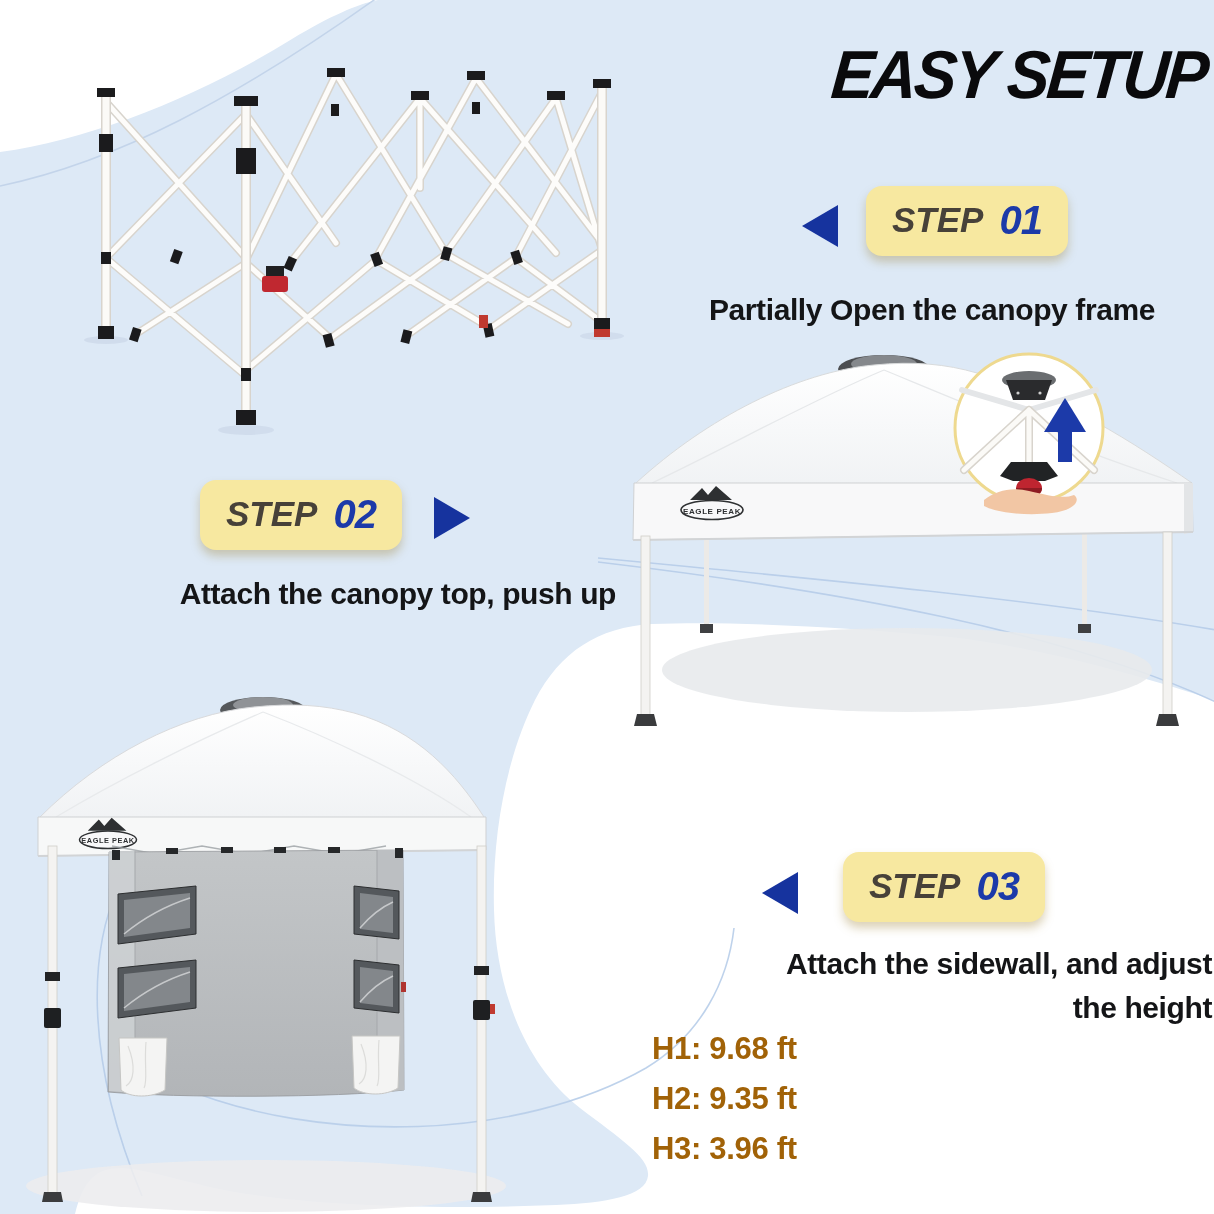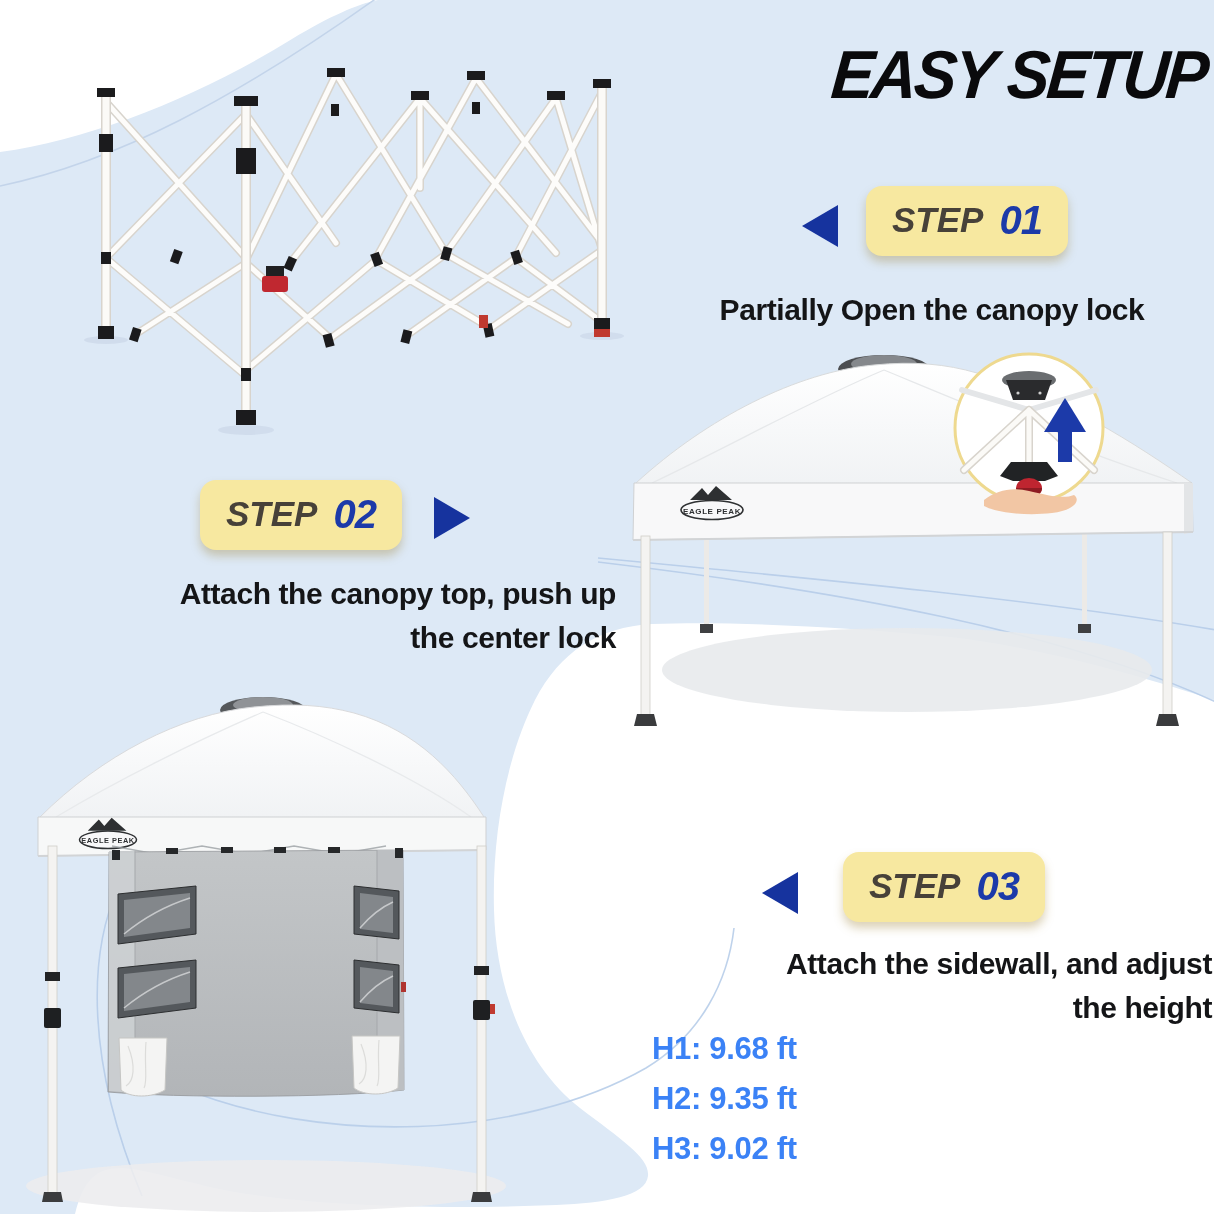--- a/index.html
+++ b/index.html
@@ -14,21 +14,21 @@
   
   .badge{display:inline-flex;align-items:center;gap:16px;background:#f7e8a0;
          border-radius:16px;padding:8px 26px 10px 26px;
          box-shadow:0 6px 10px rgba(155,125,50,.35);}
   .badge .step-word{font-size:35px;font-weight:bold;font-style:italic;color:#474139;letter-spacing:0px;}
   .badge .step-num{font-size:40px;font-weight:bold;font-style:italic;color:#1c3aa9;letter-spacing:-1px;line-height:52px;}
   .arrow{width:36px;height:42px;}
   
   .caption{font-size:30px;font-weight:bold;color:#141517;letter-spacing:-0.4px;line-height:44px;text-align:right;}
   .caption.center{text-align:center;}
-  .hvals{font-size:31px;font-weight:bold;color:#3b82f6;line-height:50px;letter-spacing:-0.3px;}
+  .hvals{font-size:31px;font-weight:bold;color:#a16207;line-height:50px;letter-spacing:-0.3px;}
   svg text.logo-text{font-family:"Liberation Sans",sans-serif;font-weight:bold;}
 </style>
 </head>
 <body>
 
 <div class="canvas">
 
   <svg class="bg" width="1214" height="1214" viewBox="0 0 1214 1214">
 
     <path fill="#dde9f6" d="M0,0 H1214 V700 C1110,666 1020,645 950,637 C845,627 735,621 652,624
@@ -123,21 +123,21 @@
     </g>
   </svg>
 
   <svg class="abs arrow" style="left:802px;top:205px;" viewBox="0 0 36 42">
     <polygon points="36,0 36,42 0,21" fill="#16339e"></polygon>
   </svg>
   <div class="abs badge" style="left:866px;top:186px;">
     <span class="step-word">STEP</span>
     <span class="step-num">01</span>
   </div>
-  <div class="abs caption center" style="left:654px;top:288px;width:556px;">Partially Open the canopy lock</div>
+  <div class="abs caption center" style="left:654px;top:288px;width:556px;">Partially Open the canopy frame</div>
 
   <svg class="abs" style="left:612px;top:350px;" width="604" height="400" viewBox="0 0 604 400">
     <defs>
       <linearGradient id="roof2" x1="0" y1="0" x2="0" y2="1">
         <stop offset="0" stop-color="#ffffff"></stop>
         <stop offset="1" stop-color="#f0f2f4"></stop>
       </linearGradient>
     </defs>
     <ellipse cx="295" cy="320" rx="245" ry="42" fill="#e8eaec" opacity="0.9"></ellipse>
 
@@ -208,21 +208,20 @@
 
   <div class="abs badge" style="left:200px;top:480px;">
     <span class="step-word">STEP</span>
     <span class="step-num">02</span>
   </div>
   <svg class="abs arrow" style="left:434px;top:497px;" viewBox="0 0 36 42">
     <polygon points="0,0 0,42 36,21" fill="#16339e"></polygon>
   </svg>
   <div class="abs caption" style="left:76px;top:572px;width:540px;">
     <div>Attach the canopy top, push up</div>
-    <div>the center lock</div>
   </div>
 
   <svg class="abs" style="left:16px;top:686px;" width="604" height="530" viewBox="0 0 604 530">
     <defs>
       <linearGradient id="roof3" x1="0" y1="0" x2="0" y2="1">
         <stop offset="0" stop-color="#ffffff"></stop>
         <stop offset="1" stop-color="#f0f2f4"></stop>
       </linearGradient>
       <linearGradient id="wall3" x1="0" y1="0" x2="0" y2="1">
         <stop offset="0" stop-color="#c3c6c8"></stop>
@@ -308,16 +307,16 @@
     <span class="step-word">STEP</span>
     <span class="step-num">03</span>
   </div>
   <div class="abs caption" style="left:652px;top:942px;width:560px;">
     <div>Attach the sidewall, and adjust</div>
     <div>the height</div>
   </div>
   <div class="abs hvals" style="left:652px;top:1024px;">
     <div>H1: 9.68 ft</div>
     <div>H2: 9.35 ft</div>
-    <div>H3: 9.02 ft</div>
+    <div>H3: 3.96 ft</div>
   </div>
 
 </div>
 
 </body></html>

